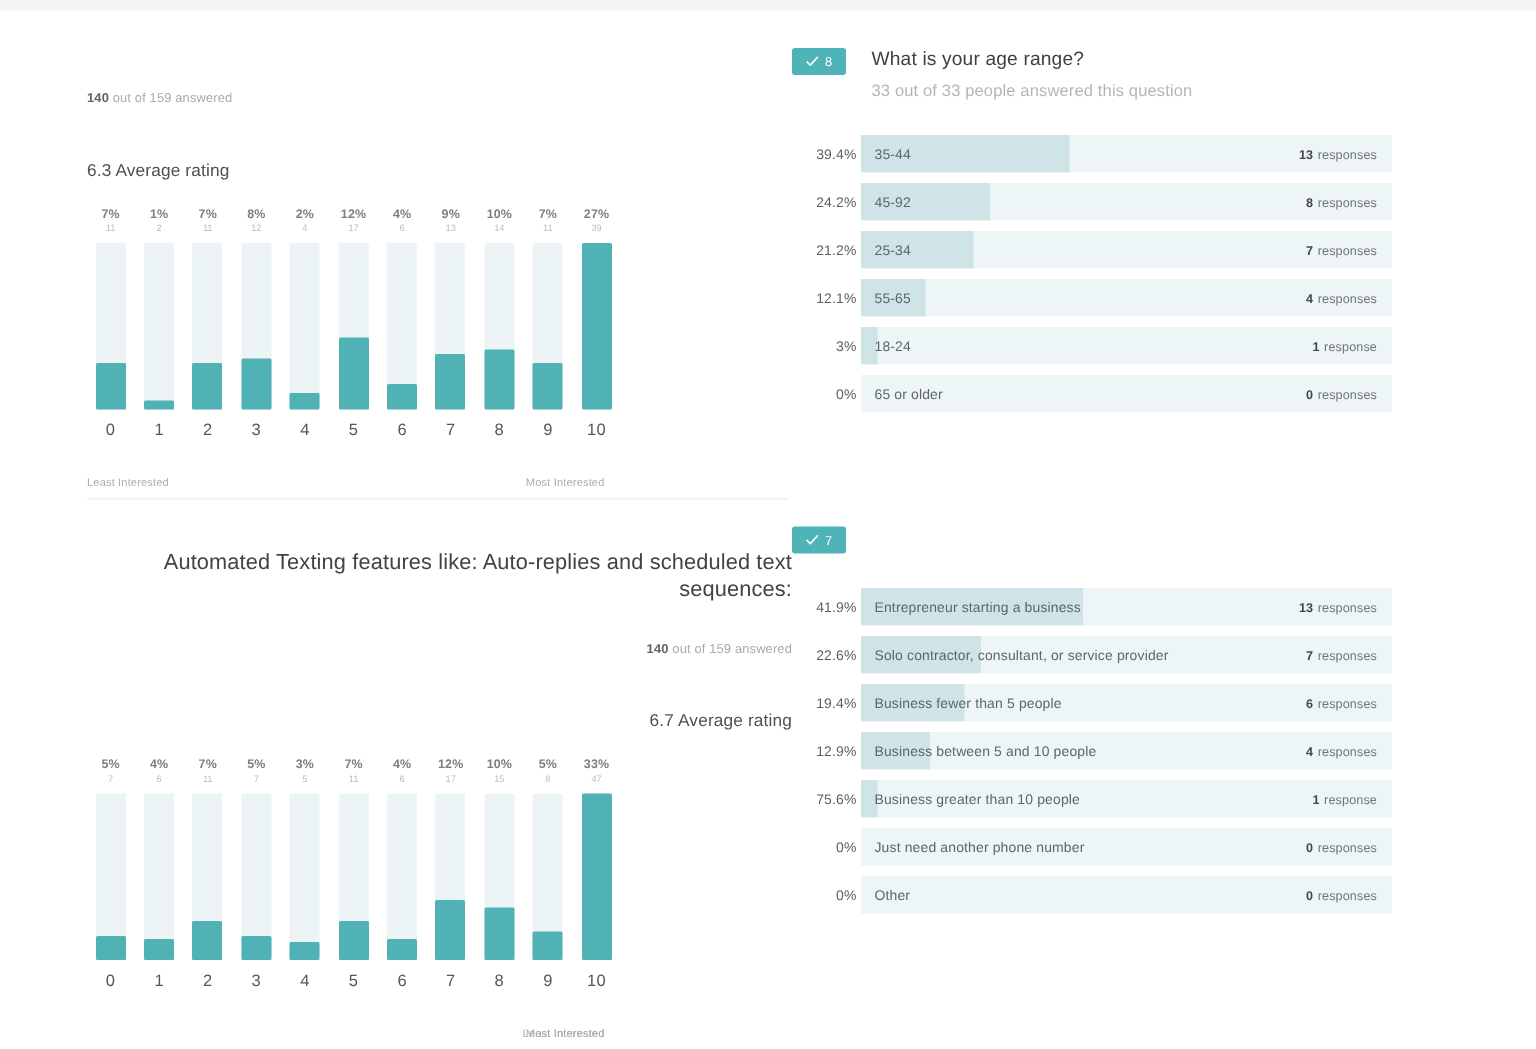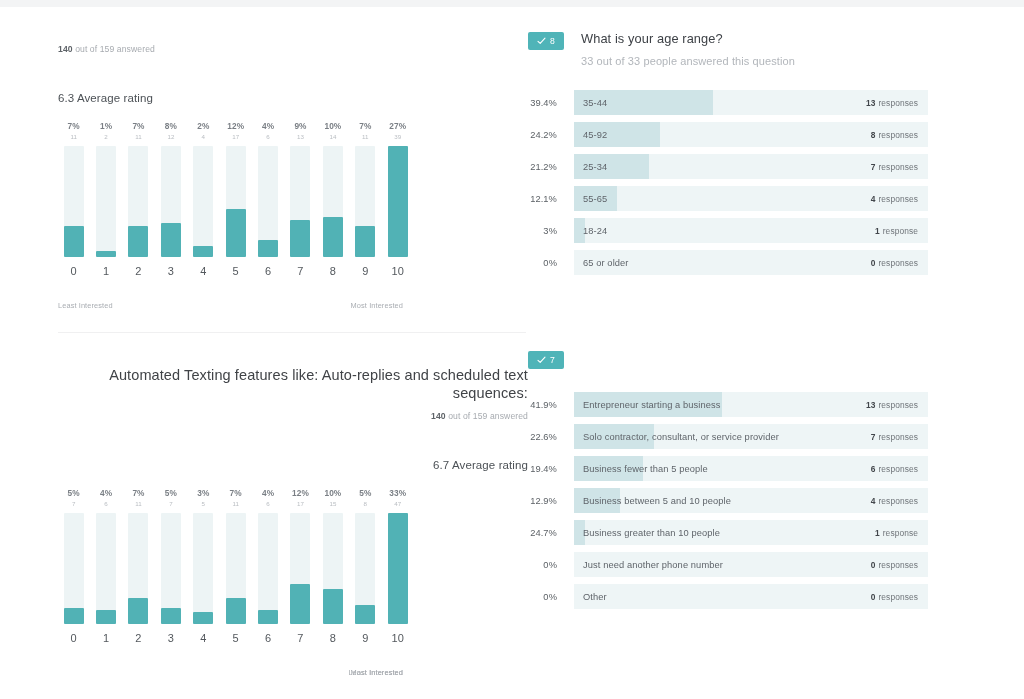--- a/index.html
+++ b/index.html
@@ -17,21 +17,21 @@
   }
   .page { position: relative; width: 1024px; height: 699px; }
 
   
   .rating-block { position: absolute; left: 58px; width: 470px; }
   .rating-title {
     font-size: 14.5px; color: #404347; font-weight: 400;
     letter-spacing: .1px; line-height: 18px;
   }
   .answered {
-    margin-top: 9px; font-size: 8.6px; color: #a7abb0; letter-spacing: .1px;
+    margin-top: 25px; font-size: 8.6px; color: #a7abb0; letter-spacing: .1px;
   }
   .answered b { color: #5e6368; font-weight: 700; }
   .avg-rating {
     margin-top: 38px; font-size: 11.5px; color: #4c5156; letter-spacing: .1px;
   }
 
   .bars { position: relative; margin-top: 17px; width: 345px; height: 168px; }
   .bar-col {
     position: absolute; top: 0; width: 31.4px; height: 168px;
     display: flex; flex-direction: column; align-items: center;
@@ -87,21 +87,21 @@
   }
 
   .choice-rows { margin-top: 23px; }
   .choice-row {
     position: relative; display: flex; align-items: center;
     height: 25px; margin-bottom: 7px;
   }
   .choice-pct {
     width: 46px; flex: none; text-align: right;
     font-size: 9.3px; color: #5c6166; font-weight: 400; letter-spacing: .1px;
-    padding-right: 17px;
+    padding-right: 3px;
   }
   .choice-bar {
     position: relative; flex: 1; height: 25px;
     background: #eef5f6; overflow: hidden;
   }
   .choice-fill {
     position: absolute; left: 0; top: 0; bottom: 0;
     background: #cfe4e7;
   }
   .choice-label {
@@ -464,21 +464,21 @@
           <div class="choice-bar">
             <div class="choice-fill" style="width: 12.9%;"></div>
             <div class="choice-label">Business between 5 and 10 people</div>
             <div class="choice-resp">
               <b>4</b>
               <span>responses</span>
             </div>
           </div>
         </div>
         <div class="choice-row">
-          <div class="choice-pct">24.7%</div>
+          <div class="choice-pct">75.6%</div>
           <div class="choice-bar">
             <div class="choice-fill" style="width: 3.2%;"></div>
             <div class="choice-label">Business greater than 10 people</div>
             <div class="choice-resp">
               <b>1</b>
               <span>response</span>
             </div>
           </div>
         </div>
         <div class="choice-row">

